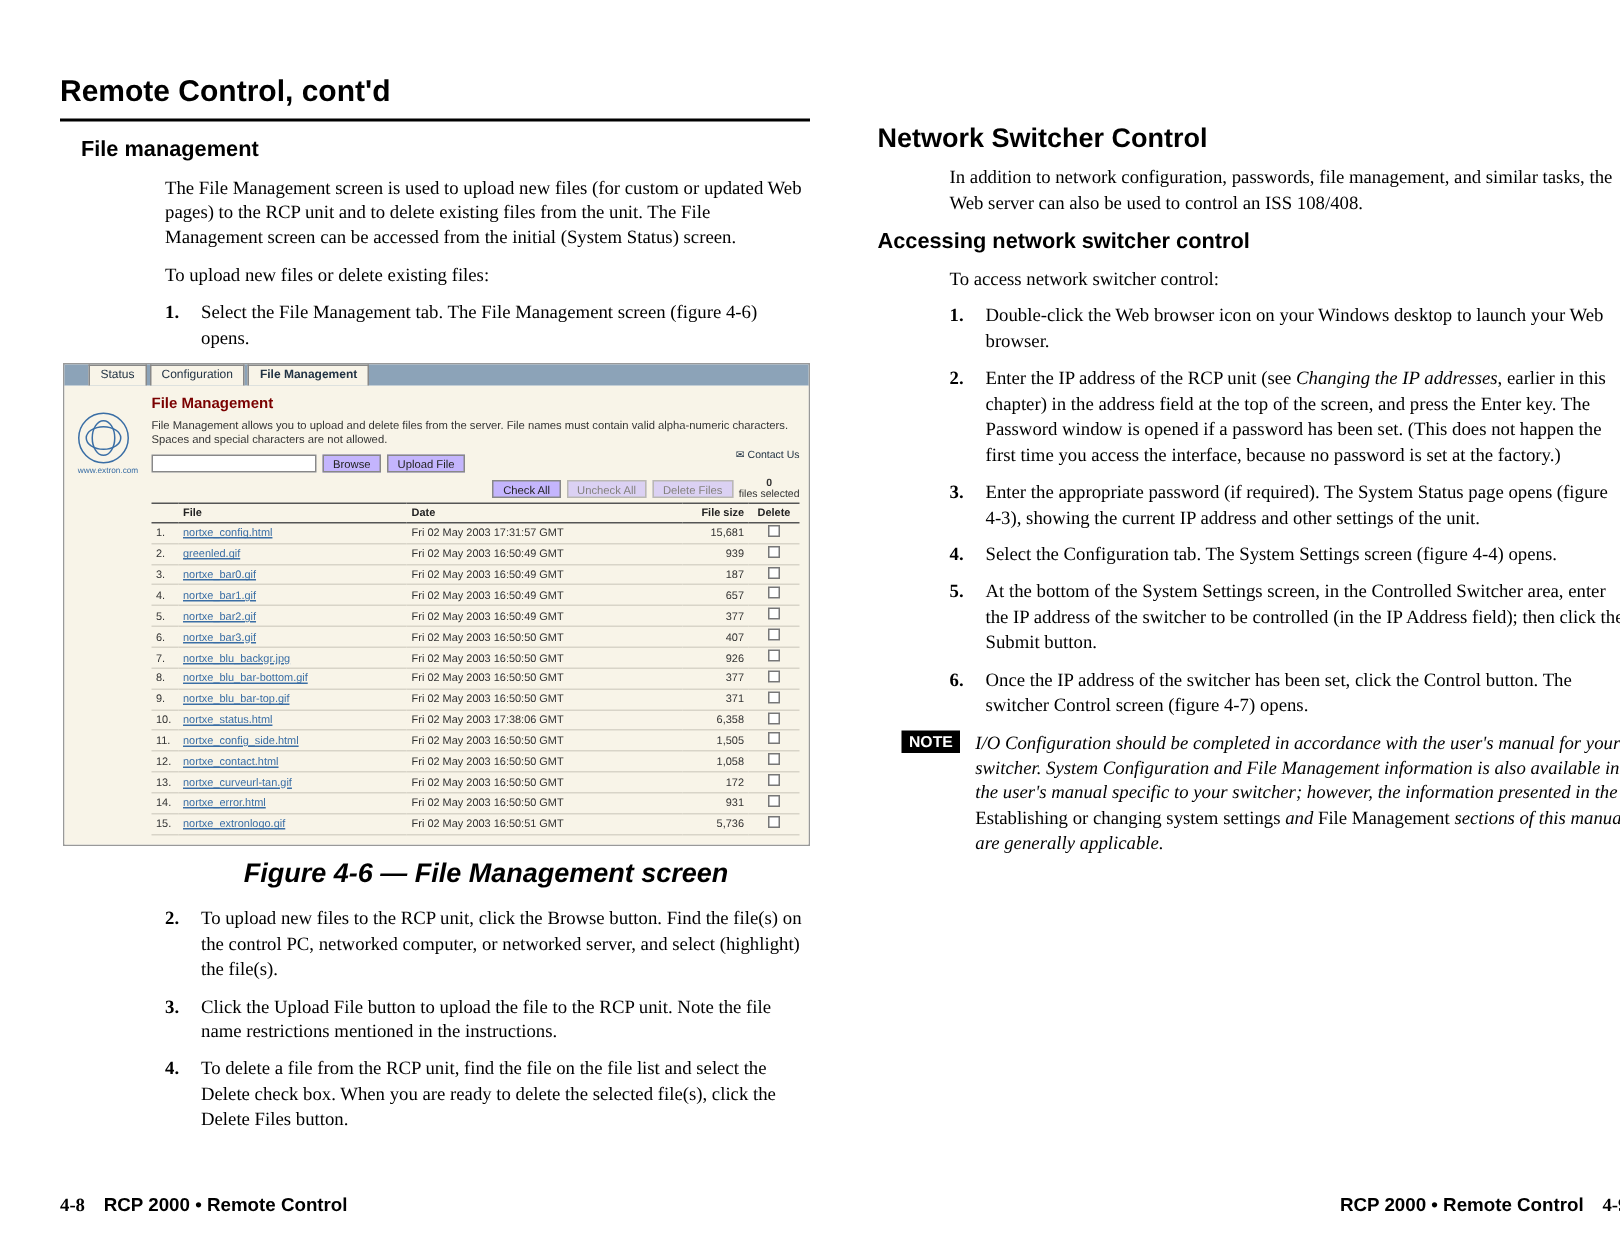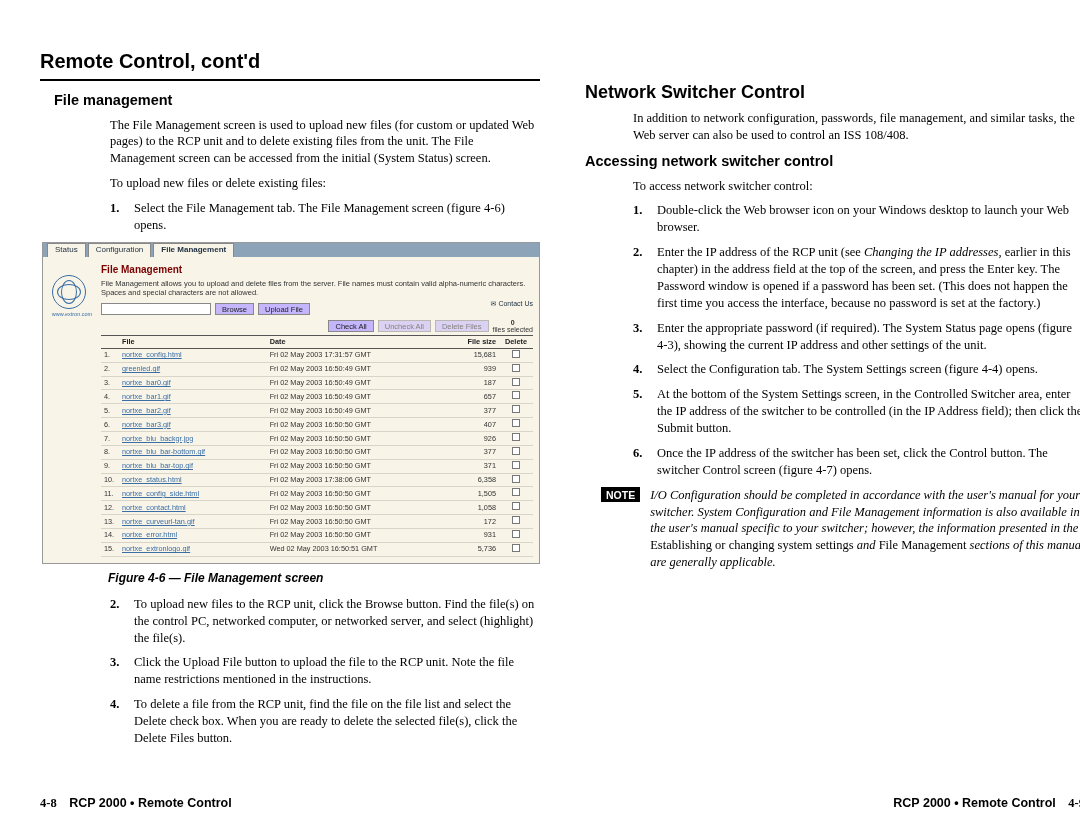--- a/index.html
+++ b/index.html
@@ -66,24 +66,25 @@
   }
   ol.steps > li .num {
     position: absolute;
     left: 0;
     font-weight: 700;
   }
   .figure-caption {
     font-family: 'Trebuchet MS', Arial, sans-serif;
     font-style: italic;
     font-weight: 700;
-    font-size: 12px;
+    font-size: 18px;
     margin-top: 6px;
     margin-bottom: 10px;
     margin-left: 68px;
+    text-align: center;
   }
   .footer {
     position: absolute;
     bottom: 22px;
     width: 500px;
     font-size: 12.5px;
   }
   .footer.left { left: 40px; }
   .footer.right { left: 585px; text-align: right; }
   .footer .pagenum { font-weight: 700; }
@@ -151,21 +152,21 @@
   }
   .fig-phone {
     position: absolute;
     right: 8px;
     top: 14px;
     font-size: 7px;
     color: #e0e8f0;
   }
   .fig-tabs {
     background: #8ca3b8;
-    padding: 0 4px;
+    padding: 0 16px;
     display: flex;
     gap: 2px;
     text-align: right;
   }
   .fig-tab {
     background: #f8f4e8;
     border: 1px solid #888;
     border-bottom: none;
     padding: 1px 7px;
     font-size: 8px;
@@ -436,21 +437,21 @@
               <tr>
                 <td class="num">14.</td>
                 <td class="file">nortxe_error.html</td>
                 <td>Fri 02 May 2003 16:50:50 GMT</td>
                 <td class="size">931</td>
                 <td class="del"><span class="checkbox"></span></td>
               </tr>
               <tr>
                 <td class="num">15.</td>
                 <td class="file">nortxe_extronlogo.gif</td>
-                <td>Wed 02 May 2003 16:50:51 GMT</td>
+                <td>Fri 02 May 2003 16:50:51 GMT</td>
                 <td class="size">5,736</td>
                 <td class="del"><span class="checkbox"></span></td>
               </tr>
             </tbody>
         </table>
       </div>
     </div>
   </div>
   <div class="figure-caption">Figure 4-6 — File Management screen</div>
 

